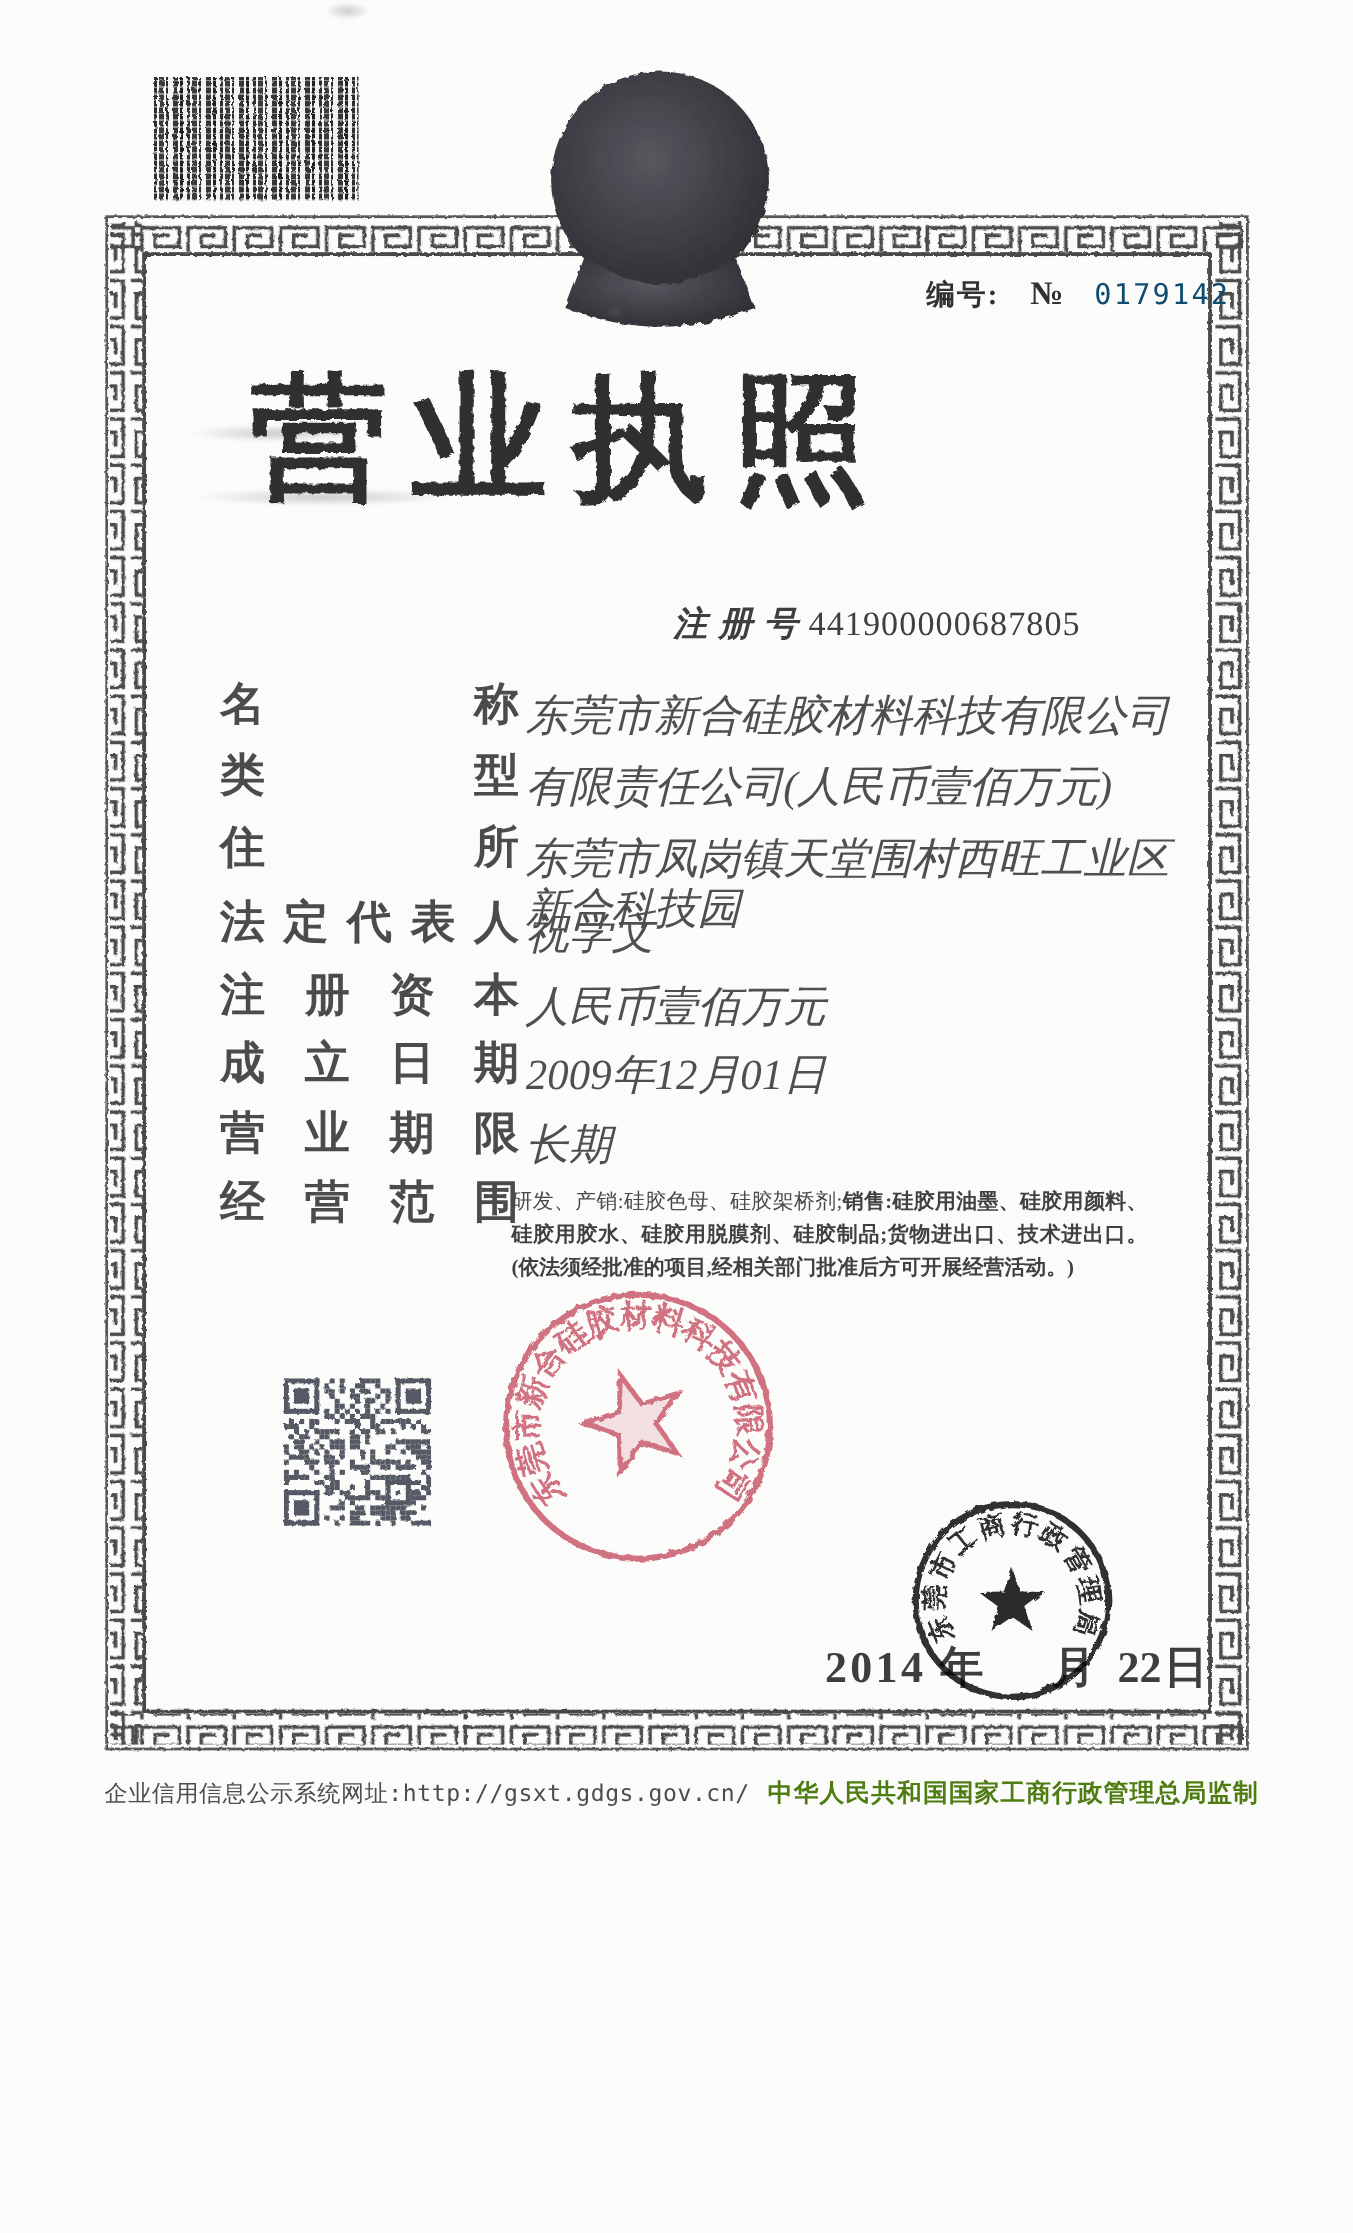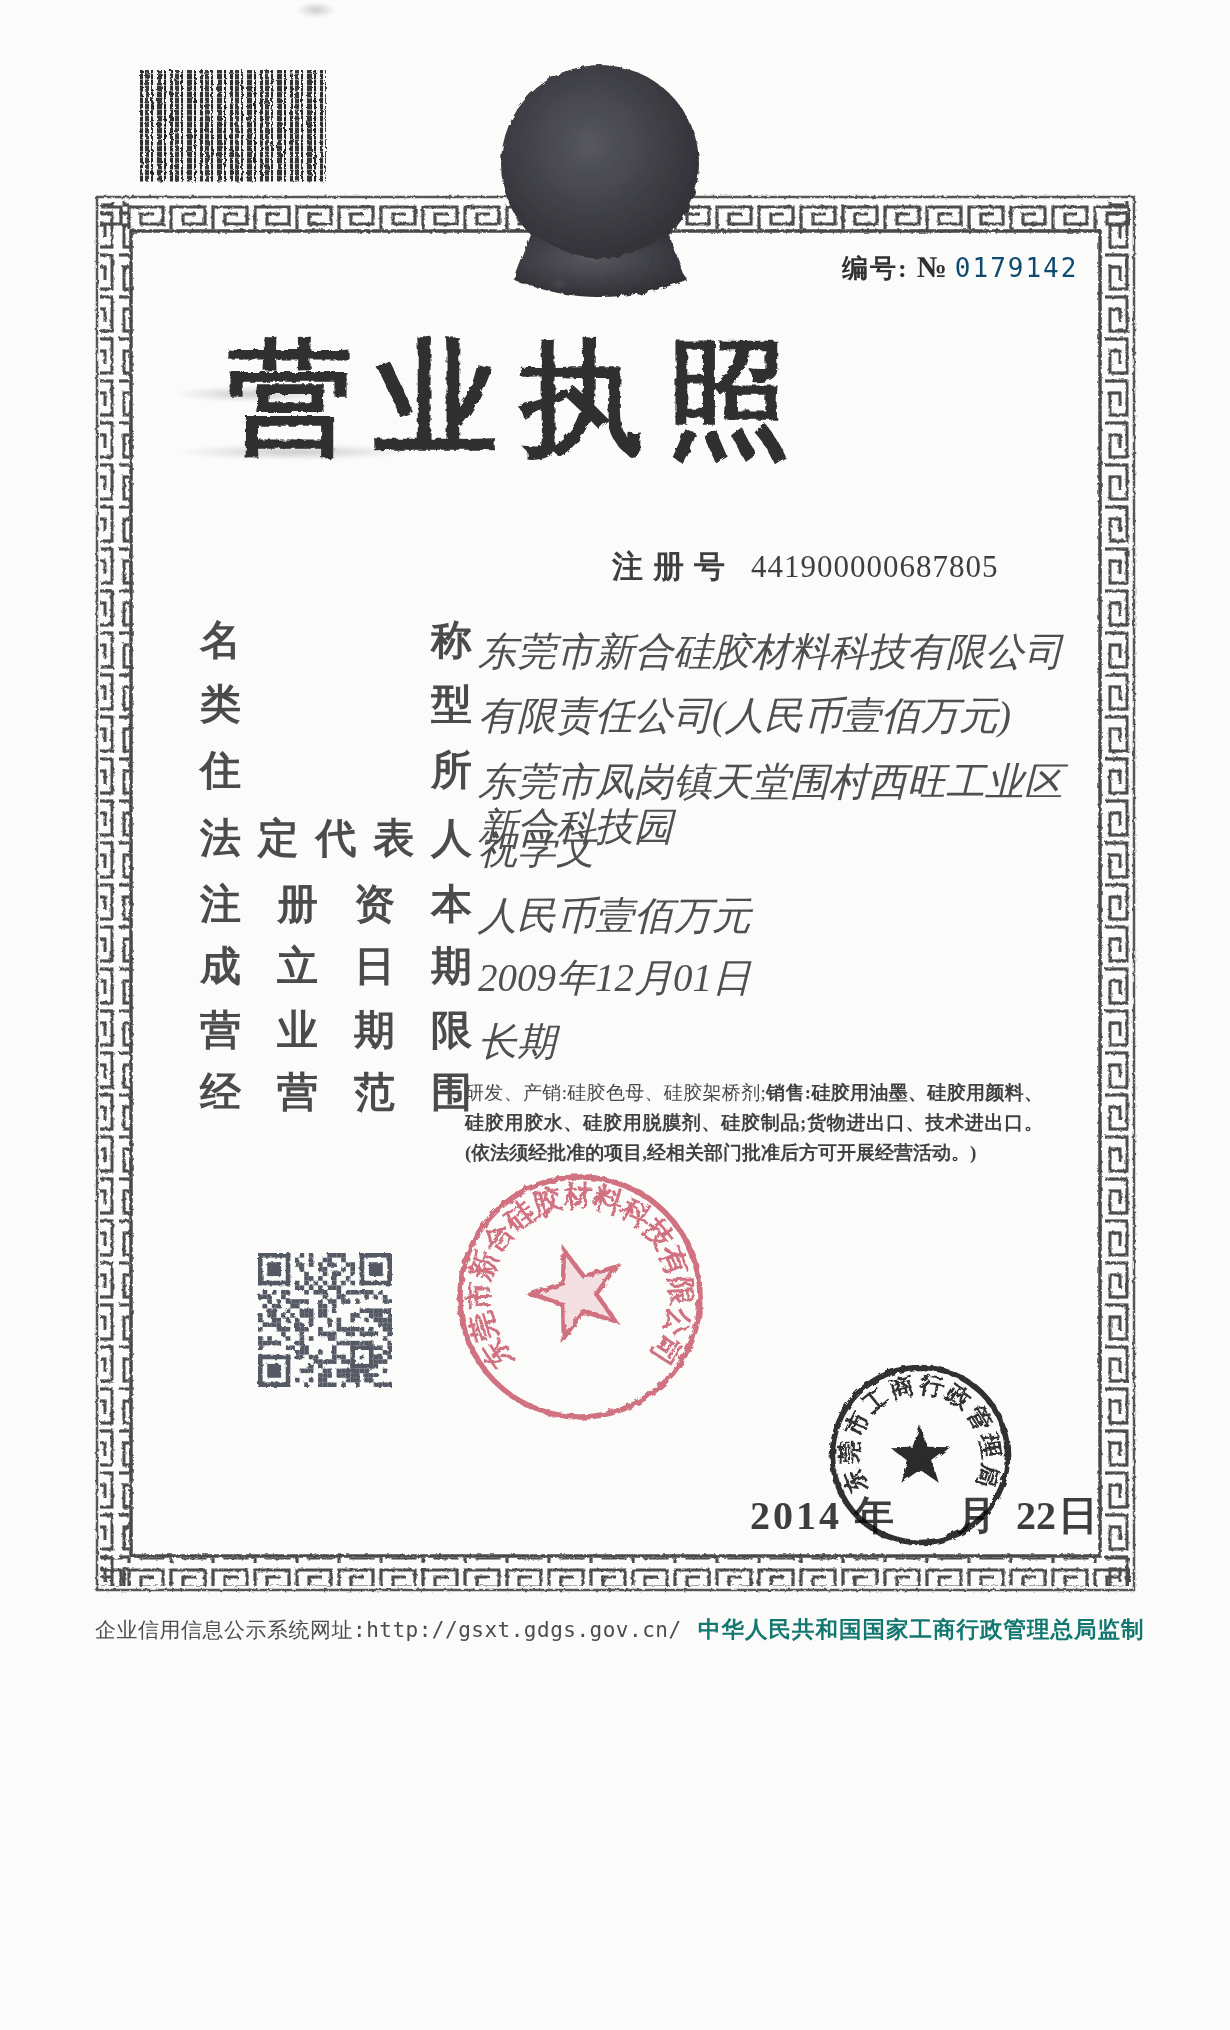--- a/index.html
+++ b/index.html
@@ -11,30 +11,30 @@
   #emblem-svg{position:absolute;left:470px;top:52px;z-index:2;}
   .barcode{position:absolute;left:140px;top:70px;width:186px;height:112px;z-index:2;opacity:.92;
     background:
       repeating-linear-gradient(0deg, rgba(255,255,255,.45) 0 1.5px, rgba(255,255,255,0) 1.5px 6px),
       repeating-linear-gradient(90deg,#1f1f1f 0 3px,#f7f7f7 3px 5px,#2a2a2a 5px 9px,#fafafa 9px 11px,
         #171717 11px 13px,#f3f3f3 13px 17px,#222 17px 22px,#f6f6f6 22px 24px,#101010 24px 26px,#f1f1f1 26px 30px);
     filter:url(#rough-soft);}
   #qr-svg{position:absolute;left:258px;top:1253px;z-index:3;filter:url(#rough-soft);opacity:.88;}
 
   
-  .serial{position:absolute;left:842px;top:250px;z-index:3;display:flex;align-items:baseline;gap:8px;color:#2f2f2f;}
+  .serial{position:absolute;left:842px;top:250px;z-index:3;display:flex;align-items:baseline;gap:28px;color:#2f2f2f;}
   .serial .lbl{font-size:26px;font-weight:700;letter-spacing:2px;}
   .serial .pfx{font-size:30px;font-weight:700;}
   .serial .num{font-family:"DejaVu Sans Mono",monospace;font-size:26px;letter-spacing:2px;color:#0c4a6e;}
 
   .title{position:absolute;left:228px;top:332px;width:562px;display:flex;justify-content:space-between;
          z-index:3;font-size:124px;font-weight:700;color:#2e2e2e;line-height:1.1;filter:url(#rough-ink);}
 
   .regline{position:absolute;left:612px;top:546px;z-index:3;display:flex;align-items:baseline;color:#3d3d3d;}
-  .regline .lbl{font-size:31px;font-weight:600;letter-spacing:10px;margin-right:16px;}
+  .regline .lbl{font-size:31px;font-weight:600;letter-spacing:10px;font-style:italic;}
   .regline .num{font-size:31px;letter-spacing:1px;}
 
   
   .row{position:absolute;left:0;top:0;width:100%;z-index:3;}
   .row .flabel{position:absolute;left:200px;width:272px;display:flex;justify-content:space-between;
                font-size:41px;font-weight:600;color:#4a4a4a;line-height:1;}
   .row .fvalue{position:absolute;left:478px;width:600px;font-size:39px;color:#4e4e4e;line-height:1.15;font-style:italic;}
   .scope-val{position:absolute;left:465px;width:578px;font-size:19px;line-height:30px;color:#474747;text-align:justify;}
   .scope-val .seg2,.scope-val .seg3{font-weight:700;color:#3f3f3f;}
 
@@ -47,21 +47,21 @@
             display:flex;align-items:center;}
   .dateline .yr{letter-spacing:3px;}
   .dateline .u1{margin-left:12px;}
   .dateline .u2{margin-left:62px;}
   .dateline .dy{margin-left:20px;}
   .dateline .u3{margin-left:2px;}
 
   
   .footer-left{position:absolute;left:95px;top:1616px;z-index:3;font-size:21px;color:#4b4b4b;
                font-family:"DejaVu Sans Mono","Liberation Serif",monospace;letter-spacing:.5px;}
-  .footer-right{position:absolute;left:698px;top:1614px;z-index:3;font-size:22.5px;color:#0f766e;font-weight:600;letter-spacing:1px;}
+  .footer-right{position:absolute;left:698px;top:1614px;z-index:3;font-size:22.5px;color:#4d7c0f;font-weight:600;letter-spacing:1px;}
 
   
   .smudge{position:absolute;z-index:2;border-radius:50%;filter:blur(1.5px);opacity:.33;
           background:radial-gradient(ellipse at center,#6a6a72 0%,rgba(120,120,130,0) 70%);}
   .noise{position:absolute;left:0;top:0;z-index:9;opacity:.06;pointer-events:none;}
 </style>
 </head>
 <body>
 
 <div class="page">

